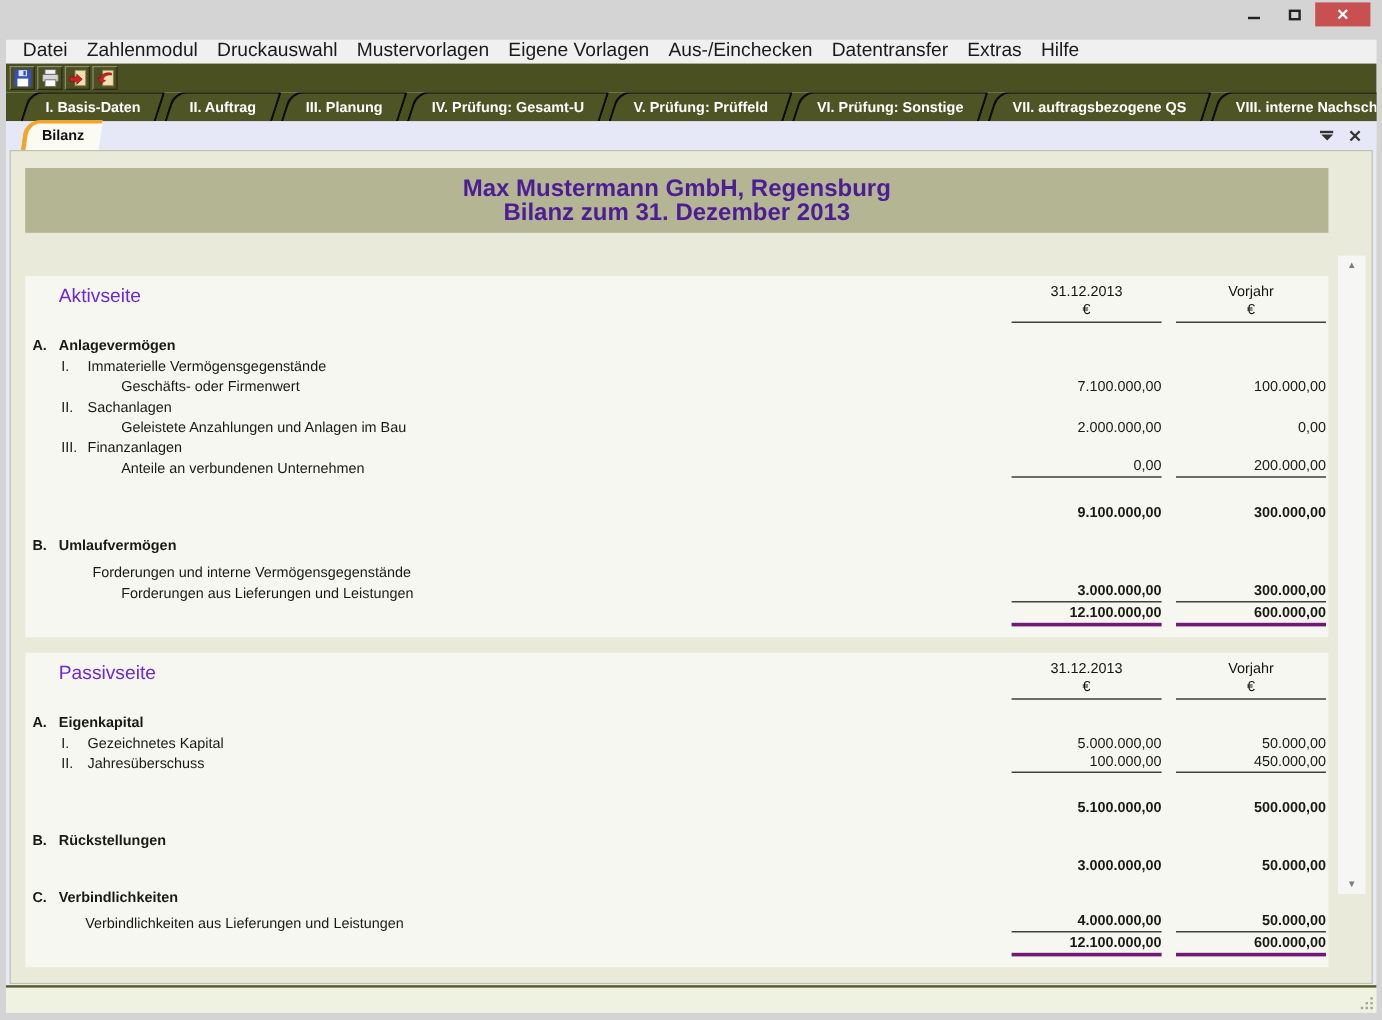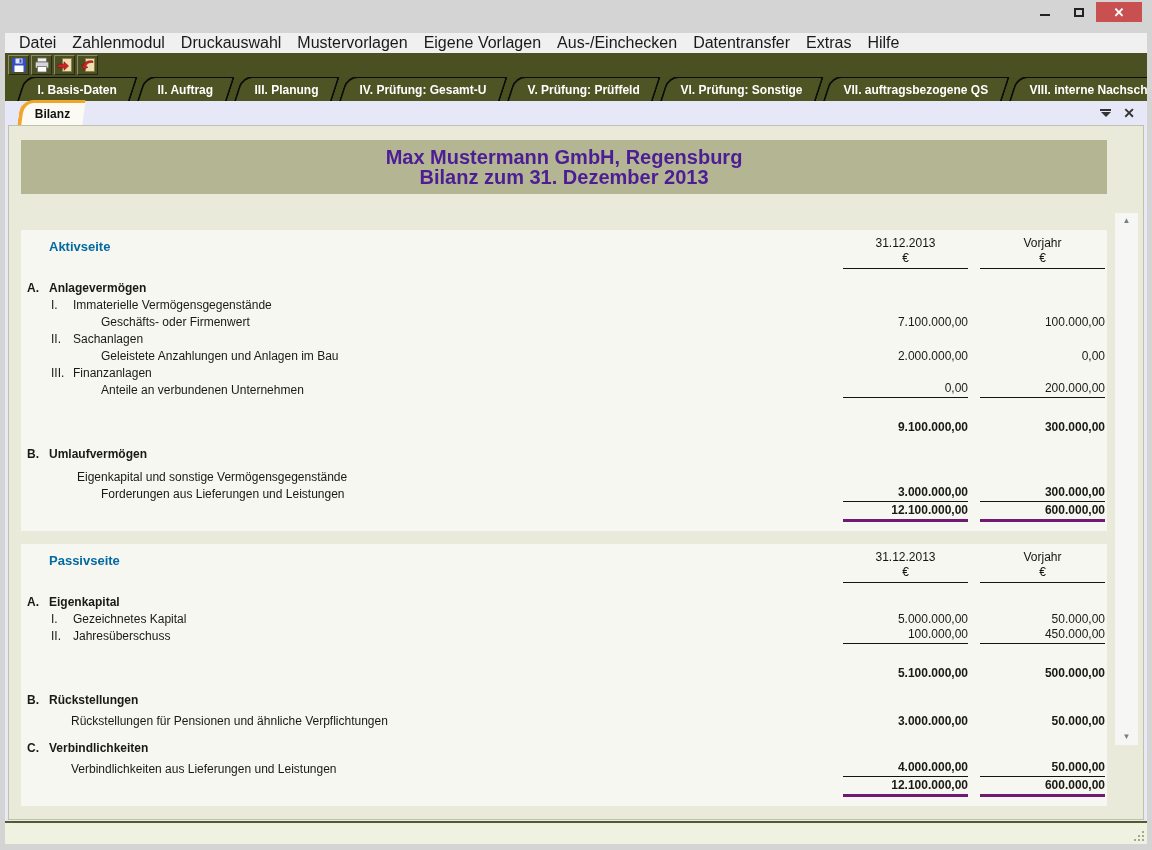--- a/index.html
+++ b/index.html
@@ -49,21 +49,21 @@
 
   .report-title-band { margin:0 36px 0 12px; height:54px; background:#b3b593; display:flex; flex-direction:column;
                        align-items:center; justify-content:center; }
   .report-title-band div { font-size:20px; font-weight:bold; color:#4c1d95; line-height:20px; }
 
   .panel { margin:0 36px 0 12px; background:#f7f7f1; padding:6px 0 9px 0; }
   .panel-aktiv { margin-top:36px; }
   .panel-passiv { margin-top:13px; }
 
   .phead { display:flex; align-items:flex-start; margin-bottom:5px; }
-  .ptitle { font-size:13px; font-weight:bold; color:#0369a1; margin-left:28px; padding-top:3px; }
+  .ptitle { font-size:16px; font-weight:normal; color:#6d28d9; margin-left:28px; padding-top:3px; }
   .hcols { margin-left:auto; display:flex; gap:12px; padding-right:2px; }
   .hcol { width:125px; text-align:center; font-size:12px; color:#15150f; line-height:15px; border-bottom:1px solid #15150f; padding-bottom:2px; }
 
   .brow { display:flex; align-items:flex-end; min-height:17px; font-size:12px; color:#1a1a14; line-height:15px; }
   .pfx { flex:none; width:22px; }
   .t-section { margin-top:10px; }
   .t-section .pfx { margin-left:6px; font-weight:bold; }
   .t-section .lab { font-weight:bold;text-align:center; }
   .t-group .pfx, .t-group2 .pfx { margin-left:30px; }
   .lab { white-space:nowrap; }
@@ -245,21 +245,21 @@
               <span class="vals">
                 <span class="val b">9.100.000,00</span>
                 <span class="val b">300.000,00</span>
               </span>
             </div>
             <div class="brow t-section">
               <span class="pfx">B.</span>
               <span class="lab lab-section">Umlaufvermögen</span>
             </div>
             <div class="brow t-item1">
-              <span class="lab lab-item1">Eigenkapital und sonstige Vermögensgegenstände</span>
+              <span class="lab lab-item1">Forderungen und interne Vermögensgegenstände</span>
             </div>
             <div class="brow t-item2">
               <span class="lab lab-item2">Forderungen aus Lieferungen und Leistungen</span>
               <span class="vals">
                 <span class="val b ul">3.000.000,00</span>
                 <span class="val b ul">300.000,00</span>
               </span>
             </div>
             <div class="brow t-total">
               <span class="vals">
@@ -309,21 +309,20 @@
               <span class="vals">
                 <span class="val b">5.100.000,00</span>
                 <span class="val b">500.000,00</span>
               </span>
             </div>
             <div class="brow t-section">
               <span class="pfx">B.</span>
               <span class="lab lab-section">Rückstellungen</span>
             </div>
             <div class="brow t-item1b">
-              <span class="lab lab-item1b">Rückstellungen für Pensionen und ähnliche Verpflichtungen</span>
               <span class="vals">
                 <span class="val b">3.000.000,00</span>
                 <span class="val b">50.000,00</span>
               </span>
             </div>
             <div class="brow t-section">
               <span class="pfx">C.</span>
               <span class="lab lab-section">Verbindlichkeiten</span>
             </div>
             <div class="brow t-item1b">

